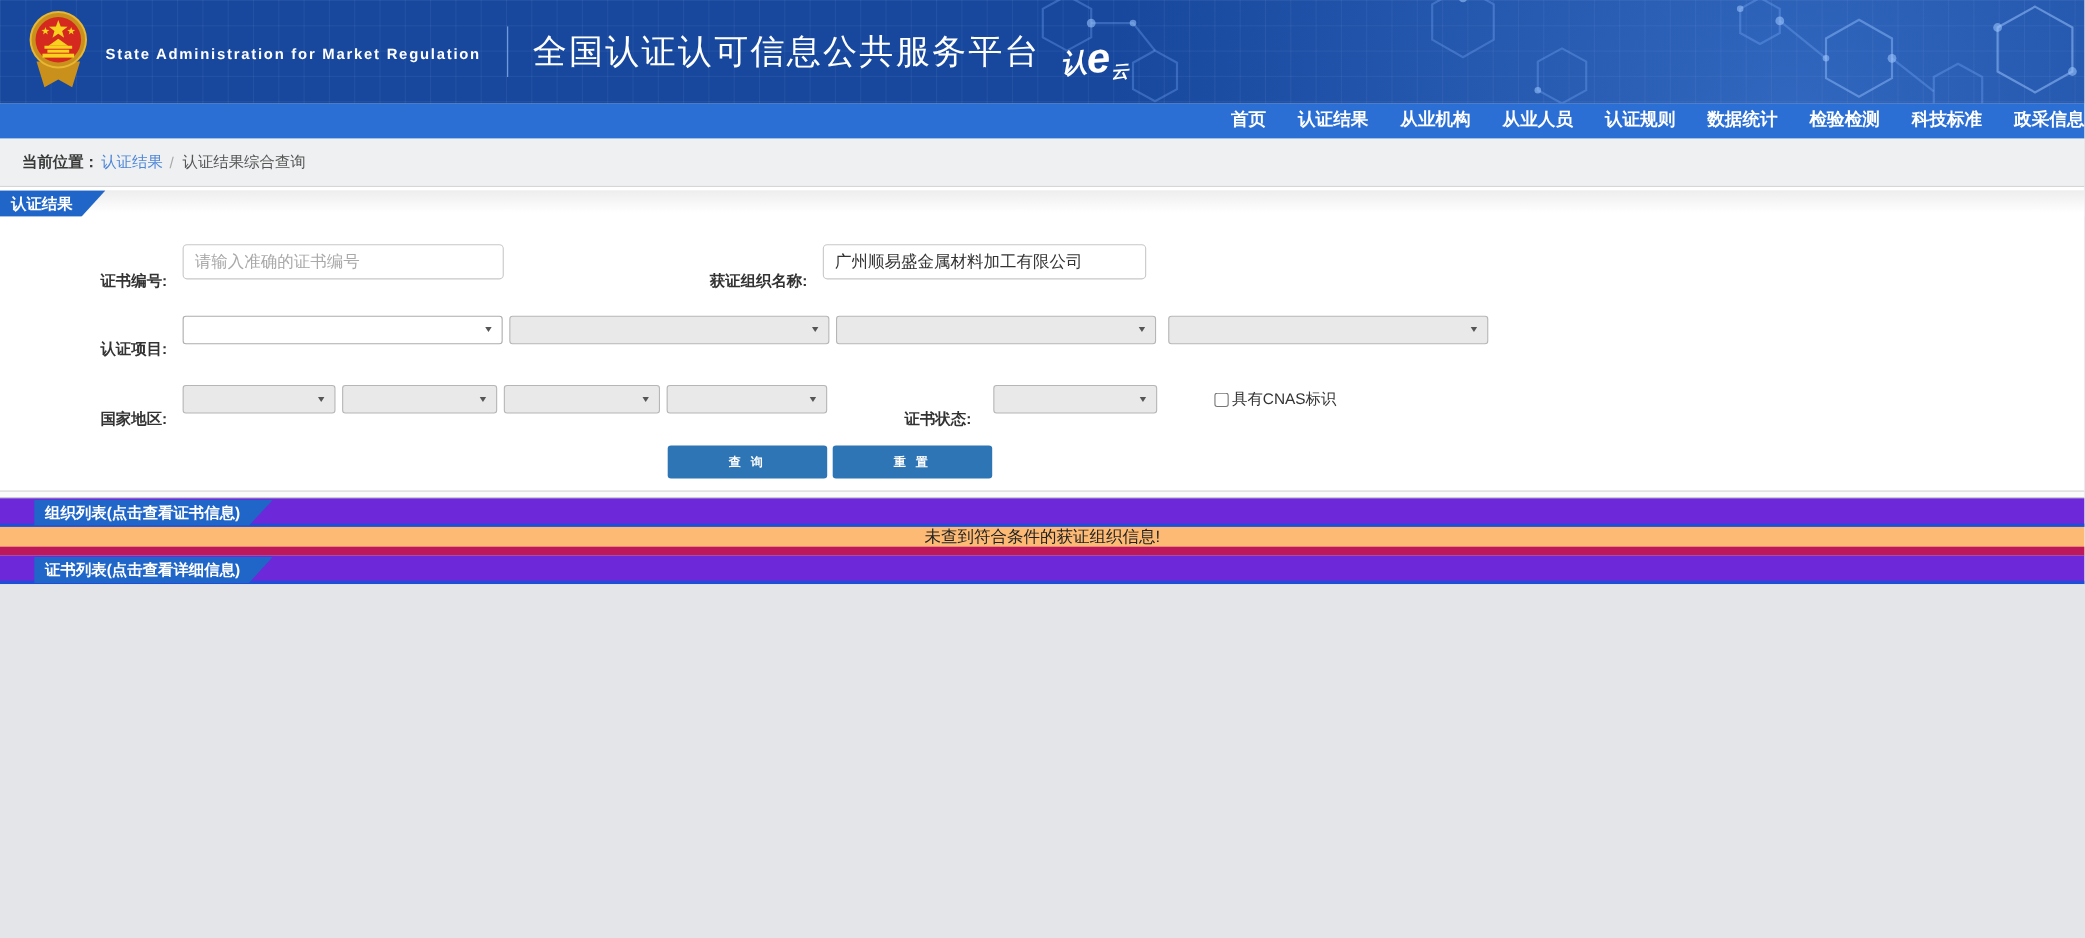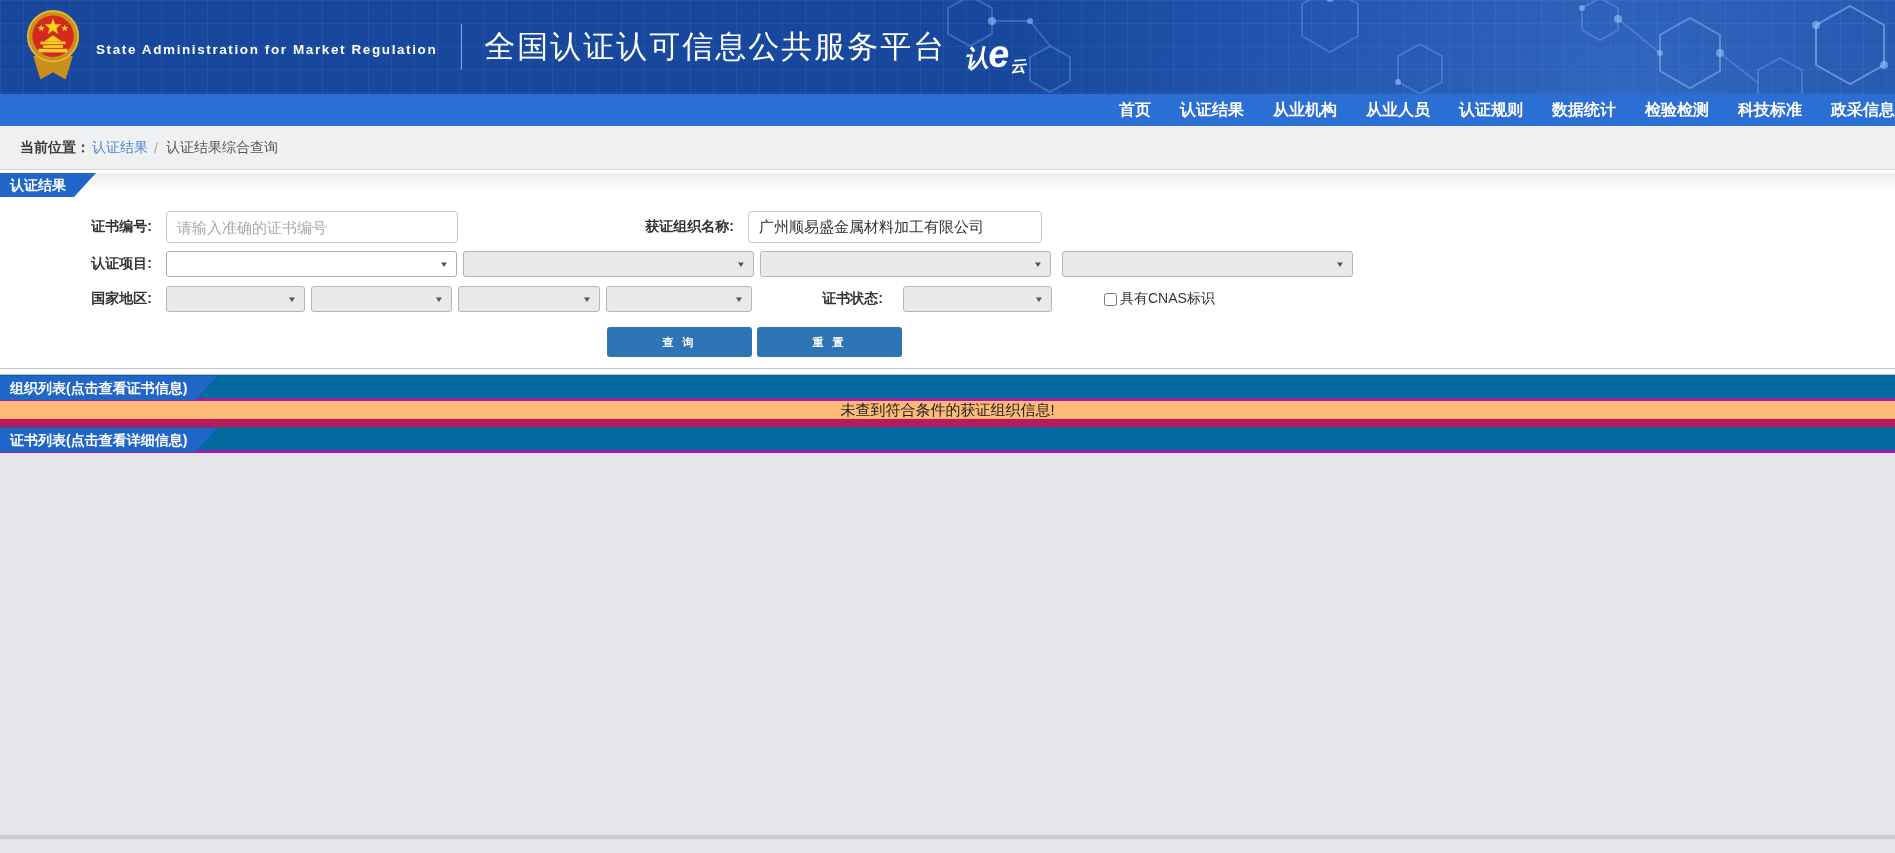--- a/index.html
+++ b/index.html
@@ -48,21 +48,21 @@
                 clip-path:polygon(0 0,100% 0,calc(100% - 22px) 100%,0 100%); }
 
   
   .query-section{ background:#fff; border-bottom:1px solid #c9c9c9; padding-top:3px; }
   .tab-row-top{ background:linear-gradient(to bottom,#ededed,#ffffff 85%); height:24px; }
   .form-row{ display:flex; align-items:center; }
   .row1{ margin-top:14px; }
   .row2{ margin-top:8px; }
   .row3{ margin-top:9px; }
   .f-label{ width:166px; text-align:right; padding-right:14px; font-size:14px;
-            font-weight:600; color:#333; flex:0 0 auto; }
+            font-weight:600; color:#333; flex:0 0 auto;margin-top:36px; }
   .f-label.w2{ width:290px; }
   .f-label.w3{ width:141px; padding-right:10px; }
   .text-input{ height:32px; border:1px solid #c8c8c8; border-radius:4px; padding:0 10px;
                font-size:15px; color:#333; font-family:inherit; outline:none; }
   .text-input::placeholder{ color:#a9a9a9; }
   #cert-no-input{ width:292px; }
   #org-name-input{ width:294px; }
   .select-box{ position:relative; height:26px; border:1px solid #adadad; border-radius:3px;
                background:#fff; cursor:pointer; flex:0 0 auto; }
   .select-box.disabled{ background:#e9e9e9; border-color:#b6b6b6; cursor:default; }
@@ -76,21 +76,21 @@
   .cnas-label{ font-size:14px; color:#333; }
   .btn-row{ margin-top:15px; margin-bottom:11px; display:flex; }
   .btn{ width:145px; height:30px; border:none; border-radius:3px; background:#2e75b5;
         color:#fff; font-size:11px; font-weight:bold; letter-spacing:3px; cursor:pointer;
         font-family:inherit; }
   #search-btn{ margin-left:607px; }
   #reset-btn{ margin-left:5px; }
 
   
   .thin-gap{ height:6px; background:#fbfbfb; border-bottom:1px solid #c3c3c3; }
-  .list-tab-row{ background:#0369a1; height:26px; padding-top:1px; border-bottom:3px solid #a21caf; }
+  .list-tab-row{ background:#6d28d9; height:26px; padding-top:1px; border-bottom:3px solid #1d4ed8;padding-left:31px; }
   .message-bar{ height:26px; background:#fdba74; border-bottom:8px solid #be185d;
                 display:flex; align-items:center; justify-content:center;
                 font-size:15px; color:#222; }
   .page-rest{ height:386px; background:#e3e5e8; border-bottom:4px solid #caccd0; }
 </style>
 </head>
 <body>
 
 <header class="top-header">
   <svg class="hex-deco" width="995" height="94" viewBox="0 0 995 94">

